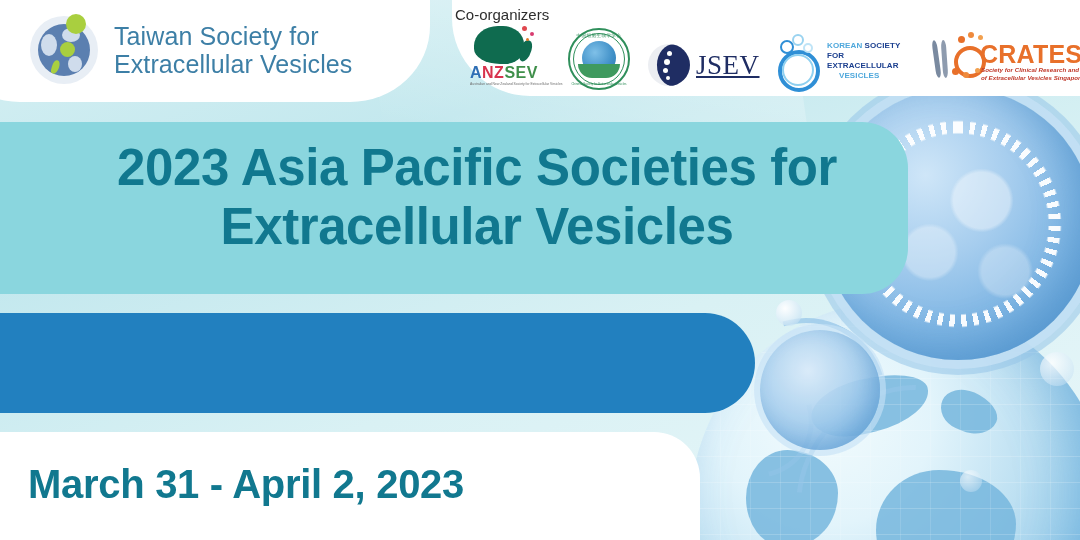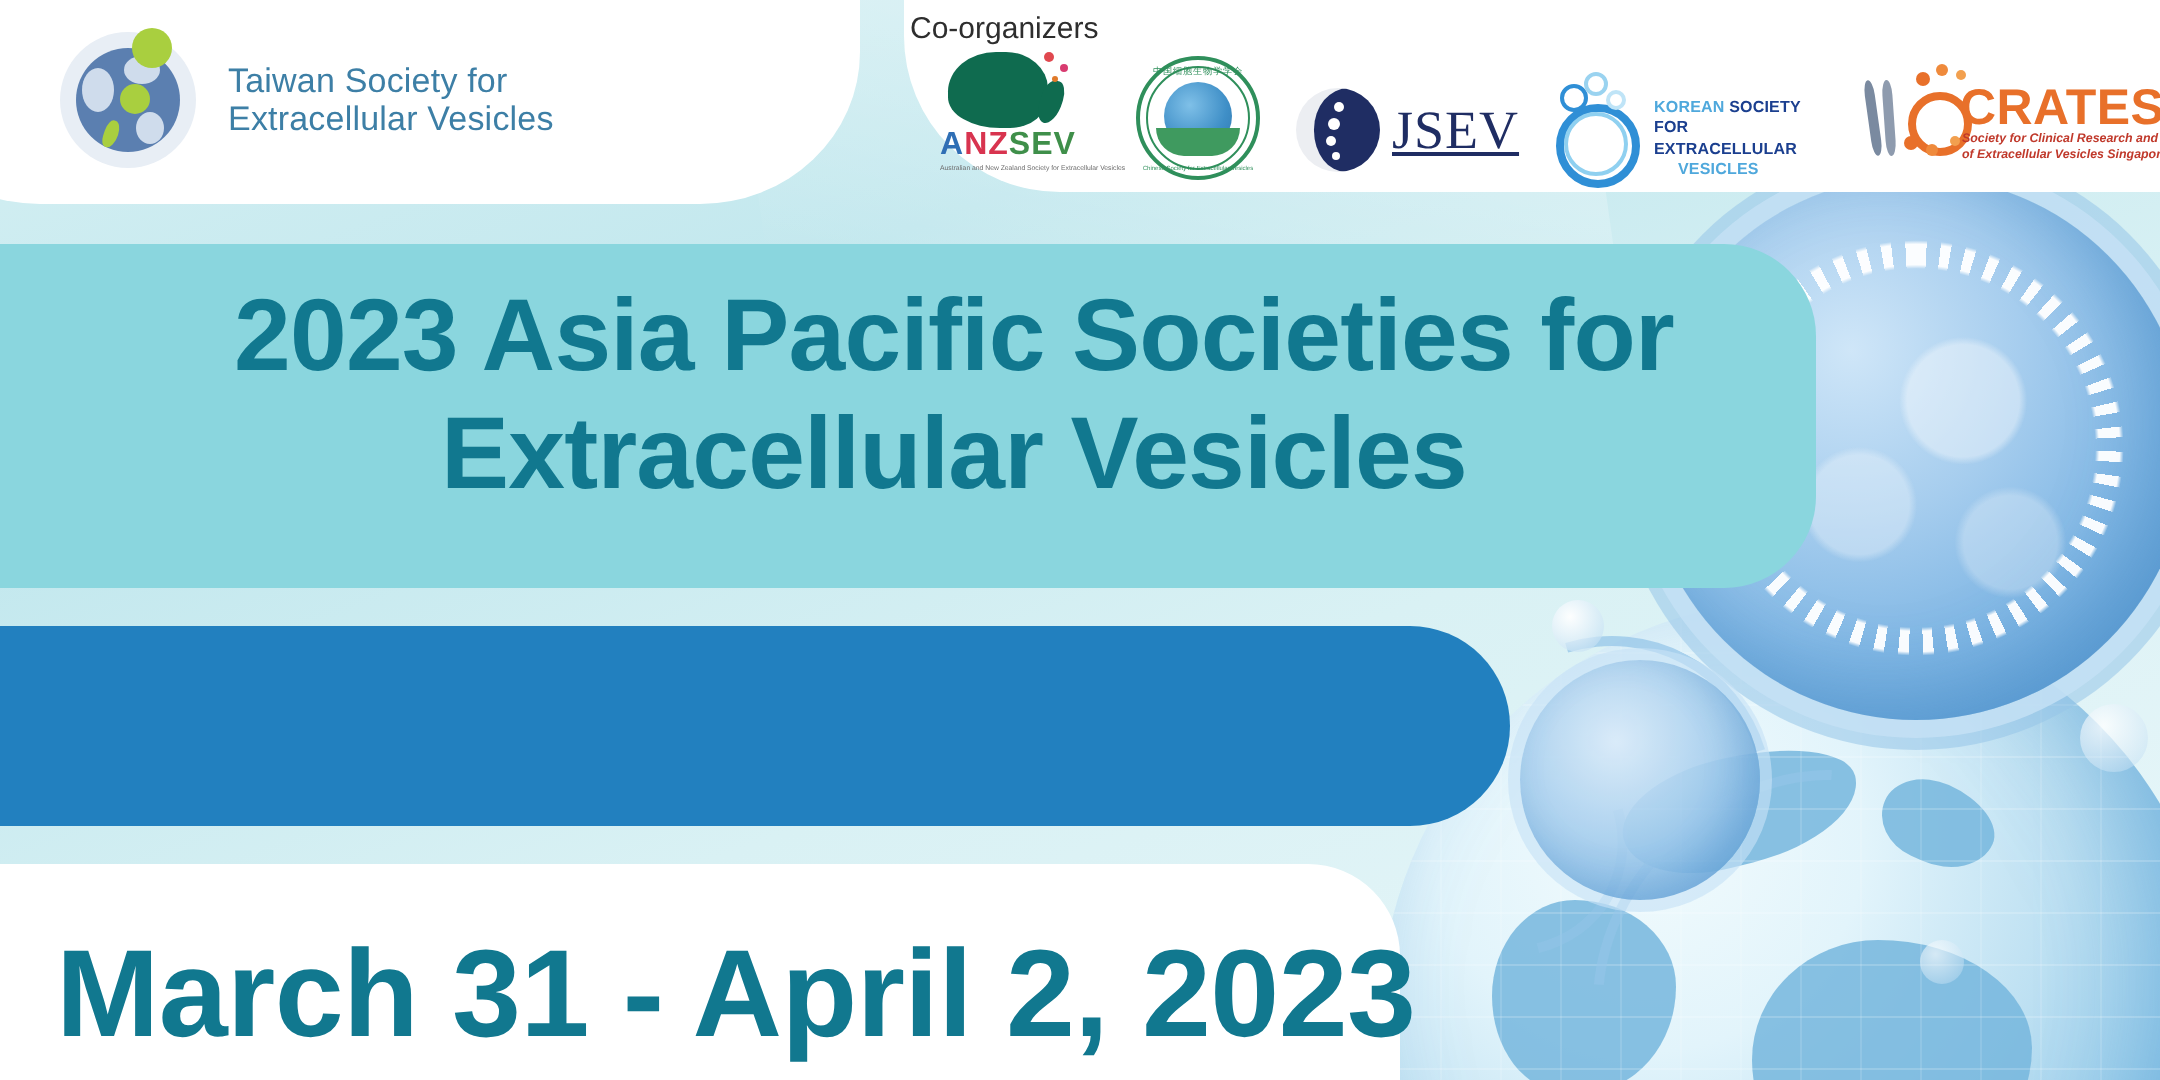--- a/index.html
+++ b/index.html
@@ -156,21 +156,21 @@
   }
   .tg1 { left: 3px;  top: 10px; width: 16px; height: 22px; border-radius: 60% 40% 50% 50%; }
   .tg2 { left: 24px; top: 4px;  width: 18px; height: 14px; border-radius: 50%; }
   .tg3 { left: 30px; top: 32px; width: 14px; height: 16px; border-radius: 50% 60% 40% 50%; }
   .tsev-dot { position: absolute; background: #a9cf3f; border-radius: 50%; }
   .td1 { left: 36px; top: -2px; width: 20px; height: 20px; }
   .td2 { left: 30px; top: 26px; width: 15px; height: 15px; }
   .td3 { left: 22px; top: 44px; width: 7px;  height: 14px; border-radius: 50% 50% 60% 40%; transform: rotate(18deg); }
   .tsev-text {
     color: #3d7fa6;
-    font-size: 17px;
+    font-size: 25px;
     line-height: 1.12;
     letter-spacing: 0.1px;
   }
 
   
   .co-label {
     position: absolute;
     left: 455px; top: 6px;
     font-size: 15px;
     color: #2e2e2e;
@@ -258,21 +258,21 @@
   .jm1 { left: 19px; top: 7px;  width: 5px; height: 5px; }
   .jm2 { left: 16px; top: 15px; width: 6px; height: 6px; }
   .jm3 { left: 15px; top: 24px; width: 5px; height: 5px; }
   .jm4 { left: 18px; top: 32px; width: 4px; height: 4px; }
   .jsev-word {
     font-family: "Liberation Serif", serif;
     font-size: 27px; color: #1f2d63; letter-spacing: 0.5px; text-decoration: underline;
   }
 
   
-  .ksev { width: 140px; height: 58px; display: flex; align-items: flex-end; gap: 5px; }
+  .ksev { width: 140px; height: 58px; display: flex; align-items: center; gap: 5px; }
   .ksev-mark { position: relative; width: 46px; height: 54px; flex: none; }
   .ksev-ring {
     position: absolute; left: 2px; top: 16px;
     width: 34px; height: 34px; border-radius: 50%;
     border: 4px solid #2f8fd6;
   }
   .ksev-ring2 {
     position: absolute; left: 6px; top: 20px;
     width: 28px; height: 28px; border-radius: 50%;
     border: 2px solid #8fd0f0;
@@ -363,21 +363,21 @@
     position: absolute;
     left: -40px; top: 432px;
     width: 740px; height: 130px;
     background: #ffffff;
     border-radius: 0 46px 0 0;
   }
   .date-text {
     position: absolute;
     left: 28px; top: 462px;
     color: #11788f;
-    font-size: 62px;
+    font-size: 40px;
     font-weight: 700;
     letter-spacing: -0.3px;
   }
 </style>
 </head>
 <body>
 
 <div id="banner">
 
   <div class="bg-layer">

